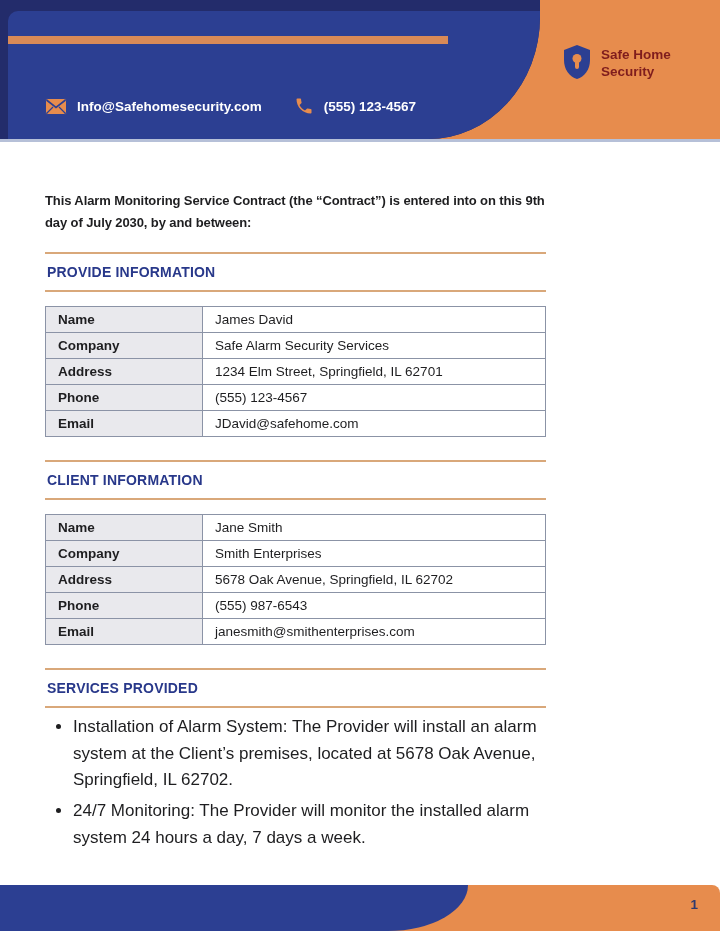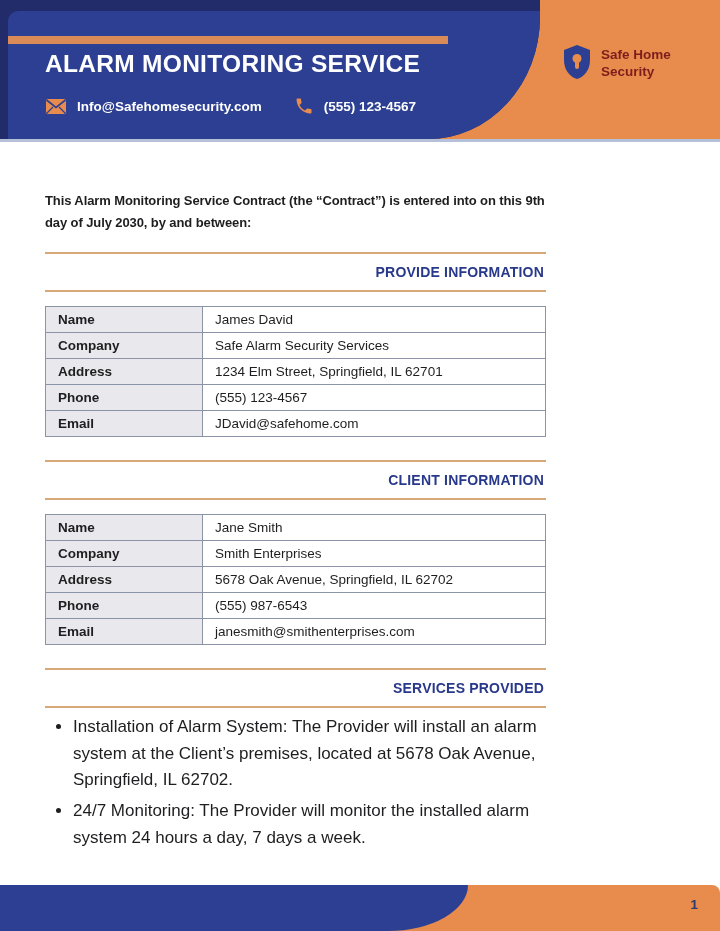--- a/index.html
+++ b/index.html
@@ -28,21 +28,21 @@
   .phone-group { margin-left:32px; display:flex; align-items:center; }
   .logo { position:absolute; top:44px; left:562px; display:flex; align-items:center; }
   .logo-text { margin-left:9px; font-size:13.5px; font-weight:bold; color:#7f1d1d; line-height:1.25; }
 
   
   .content { position:absolute; top:142px; left:0; width:591px;
              padding:48px 45px 0 45px; box-sizing:border-box; }
   .intro { margin:0 0 18px 0; font-size:13px; font-weight:bold;
            line-height:1.7; letter-spacing:-0.1px; color:#1e1e20; }
   .section-header { border-top:2px solid #d9a87a; border-bottom:2px solid #d9a87a;
-                    padding:10px 2px;text-align:right; }
+                    padding:10px 2px; }
   .section-title { margin:0; font-size:14px; font-weight:bold; color:#28388a; letter-spacing:0.2px; }
   table.info { width:100%; table-layout:fixed; border-collapse:collapse;
                margin:14px 0 23px 0; font-size:13.5px; border:1px solid #000000; }
   table.info td { border:1px solid #8b93a6; padding:5px 12px; }
   td.lbl { background:#e9e9ed; font-weight:bold; padding-left:11px; }
   td.val { padding-left:14px; }
   .services-intro { margin:16px 0 2px 0; font-size:13.5px; line-height:1.55; }
   ul.services-list { margin:6px 0 0 6px; padding-left:22px; font-size:17px; line-height:1.55; }
   ul.services-list li { margin-bottom:5px; }
 
@@ -57,21 +57,20 @@
 </head>
 <body>
 
 <div class="page">
 
   <div class="header">
     <div class="header-navy"></div>
     <div class="header-blue"></div>
     <div class="header-accent-bar"></div>
 
-    <h1 class="page-title">ALARM MONITORING SERVICE</h1>
 
     <div class="contact-row">
       <span class="icon">
         <svg width="22" height="17" viewBox="0 0 22 17">
           <rect x="0.5" y="0.5" width="21" height="16" rx="2.5" fill="#e78c4d" stroke="#2c3f92" stroke-width="1"></rect>
           <path d="M1.5 2 L11 9.5 L20.5 2" fill="none" stroke="#2c3f92" stroke-width="1.6"></path>
           <path d="M1.5 15.5 L8 9 M20.5 15.5 L14 9" fill="none" stroke="#2c3f92" stroke-width="1.2"></path>
         </svg>
       </span>
       <span class="contact-text">Info@Safehomesecurity.com</span>

